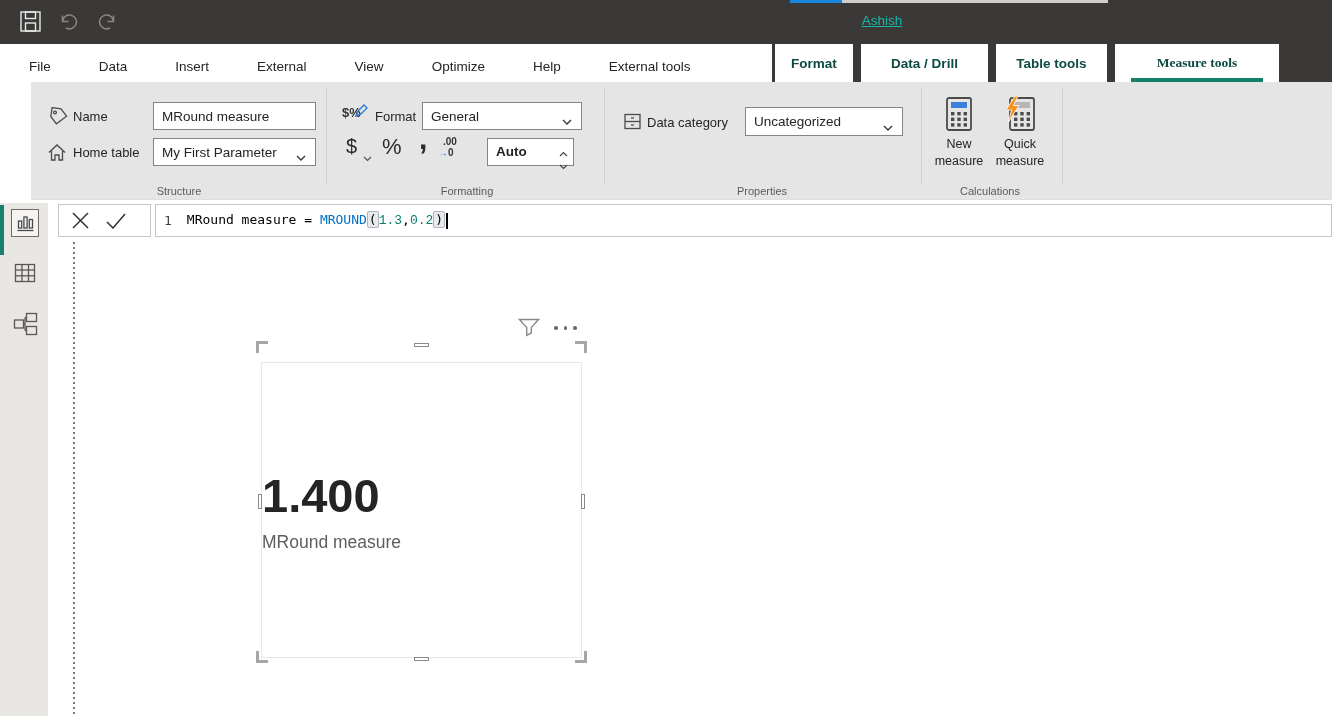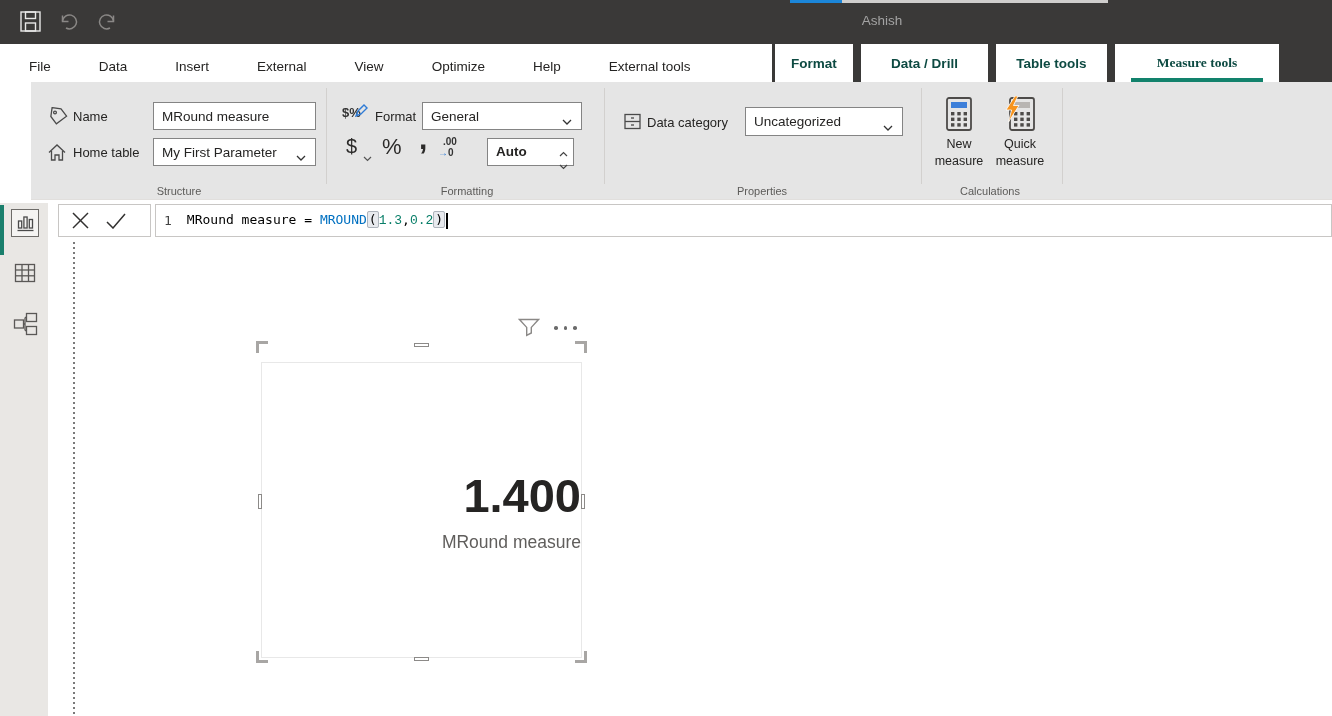--- a/index.html
+++ b/index.html
@@ -4,21 +4,21 @@
 <style>
   * { margin:0; padding:0; box-sizing:border-box; }
   html,body { width:1332px; height:716px; overflow:hidden; background:#FFF;
               font-family:"Liberation Sans", sans-serif; }
   .abs { position:absolute; }
 
   
   .titlebar { position:absolute; left:0; top:0; width:1332px; height:44px; background:#3A3938; }
   .tb-icon { position:absolute; top:11px; cursor:default; }
   .tb-title { position:absolute; left:832px; top:13px; width:100px; text-align:center;
-              color:#a3a3a3; font-size:13.5px; }
+              color:#14b8a6; font-size:13.5px;text-decoration:underline; }
   .strip-blue { position:absolute; left:790px; top:0; width:52px; height:3px; background:#1B86D9; }
   .strip-gray { position:absolute; left:842px; top:0; width:266px; height:3px; background:#CFCECD; }
 
   
   .tabrow { position:absolute; left:0; top:44px; width:1332px; height:38px; background:#FFFFFF; }
   .maintabs { position:absolute; left:29px; top:4px; height:38px; display:flex; gap:48px; }
   .mtab { font-size:13.5px; color:#252423; line-height:38px; white-space:nowrap; cursor:pointer; }
   .ctx-region { position:absolute; left:772px; top:0; width:560px; height:38px; background:#3A3938; }
   .ctab { position:absolute; top:0; height:38px; background:#FFFFFF; display:flex;
           align-items:center; justify-content:center; font-size:13.5px; font-weight:600;
@@ -71,21 +71,21 @@
 
   
   .canvas { position:absolute; left:48px; top:240px; width:1284px; height:476px; background:#FFF; }
   .guide-v { position:absolute; left:25px; top:2px; bottom:0; width:2px;
      background:repeating-linear-gradient(180deg,#7A7A7A 0 2px, transparent 2px 5px); }
   .vis-header { position:absolute; left:470px; top:78px; width:120px; height:24px; }
   .dots { position:absolute; left:36px; top:8px; display:flex; gap:6px; cursor:pointer; }
   .dots i { width:3.5px; height:3.5px; border-radius:50%; background:#6B6B6B; }
   .card-wrap { position:absolute; left:213px; top:106px; width:321px; height:312px; }
   .card { position:absolute; inset:0; background:#FFF; border:1px solid #E8E8E8;
-          display:flex; flex-direction:column; align-items:flex-end; justify-content:center;margin-top:16px; }
+          display:flex; flex-direction:column; align-items:flex-start; justify-content:center;margin-top:16px; }
   .card-value { font-size:47px; font-weight:600; color:#252423; letter-spacing:0; }
   .card-label { margin-top:9px; font-size:17.5px; color:#605E5C; }
   .hc { position:absolute; width:12px; height:12px; border:0 solid #A8A6A4; }
   .hc.tl { top:-5px; left:-5px; border-top-width:3px; border-left-width:3px; }
   .hc.tr { top:-5px; right:-5px; border-top-width:3px; border-right-width:3px; }
   .hc.bl { bottom:-5px; left:-5px; border-bottom-width:3px; border-left-width:3px; }
   .hc.br { bottom:-5px; right:-5px; border-bottom-width:3px; border-right-width:3px; }
   .he { position:absolute; background:#FFF; border:1px solid #8C8A88; }
   .he.t { top:-3px; left:calc(50% - 8px); width:15px; height:4px; }
   .he.b { bottom:-3px; left:calc(50% - 8px); width:15px; height:4px; }

